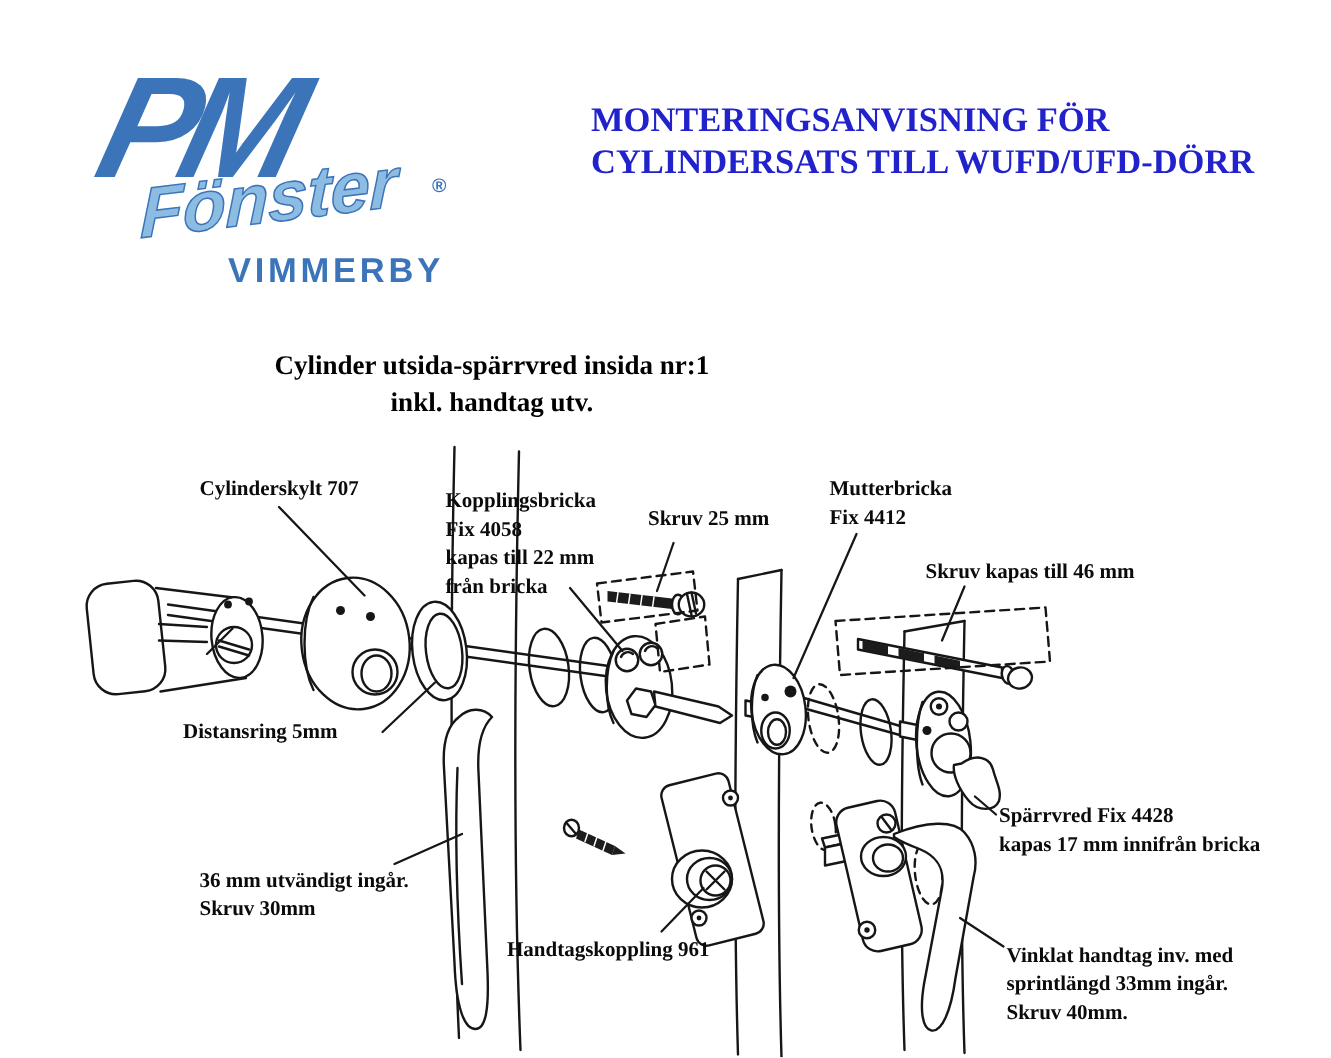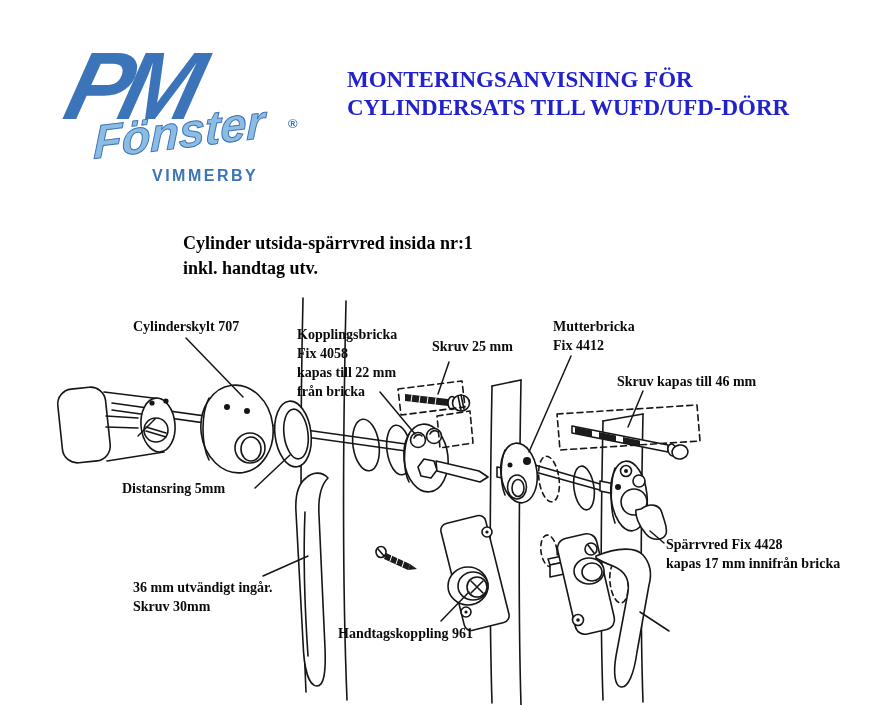--- a/index.html
+++ b/index.html
@@ -10,26 +10,26 @@
   .logo-pm{position:absolute;left:14px;top:-12px;font-family:"Liberation Sans","DejaVu Sans",sans-serif;
            font-weight:bold;font-style:italic;font-size:96px;letter-spacing:-10px;
            color:var(--logo_dark_blue,#3B74B8);transform:skewX(-14deg);line-height:1;}
   .logo-fonster{position:absolute;left:38px;top:58px;font-family:"Liberation Sans","DejaVu Sans",sans-serif;
            font-weight:bold;font-style:italic;font-size:47px;line-height:1;
            color:var(--logo_light_blue,#8CBCE2);transform:rotate(-7deg) skewX(-8deg);
            -webkit-text-stroke:1px var(--logo_dark_blue,#3B74B8);}
   .logo-reg{position:absolute;left:233px;top:66px;font-family:"Liberation Sans",sans-serif;
            font-size:13px;font-weight:bold;color:var(--logo_dark_blue,#3B74B8);}
   .logo-city{position:absolute;left:97px;top:117px;font-family:"Liberation Sans","DejaVu Sans",sans-serif;
-           font-weight:bold;font-size:16px;letter-spacing:2.5px;color:var(--logo_dark_blue,#3B74B8);}
+           font-weight:bold;font-size:23px;letter-spacing:2.5px;color:var(--logo_dark_blue,#3B74B8);}
   
   .title{position:absolute;left:347px;top:66px;font-weight:bold;font-size:23px;line-height:1.22;
          color:var(--title_blue,#2222CC);}
-  .title .ln{display:block;}
-  .subtitle{position:absolute;left:183px;top:231px;font-weight:bold;font-size:18px;line-height:1.4;color:#000;}
+  .title .ln{display:block;margin-left:47px;}
+  .subtitle{position:absolute;left:183px;top:231px;font-weight:bold;font-size:18px;line-height:1.4;color:#000;text-align:center;}
   .subtitle .ln{display:block;}
   
   .dlabel{position:absolute;font-weight:bold;font-size:14px;line-height:19px;color:#0b0b0b;white-space:nowrap;}
   .dlabel .ln{display:block;}
   svg{position:absolute;left:0;top:0;}
 </style>
 </head>
 <body>
 
 <div class="page">
@@ -249,14 +249,19 @@
     <span class="ln">36 mm utvändigt ingår.</span>
     <span class="ln">Skruv 30mm</span>
   </div>
   <div class="dlabel" style="left:338px;top:624px">
     <span class="ln">Handtagskoppling 961</span>
   </div>
   <div class="dlabel" style="left:666px;top:535px">
     <span class="ln">Spärrvred Fix 4428</span>
     <span class="ln">kapas 17 mm innifrån bricka</span>
   </div>
+  <div class="dlabel" style="left:671px;top:628px">
+    <span class="ln">Vinklat handtag inv. med</span>
+    <span class="ln">sprintlängd 33mm ingår.</span>
+    <span class="ln">Skruv 40mm.</span>
+  </div>
 
 </div>
 
 </body></html>

